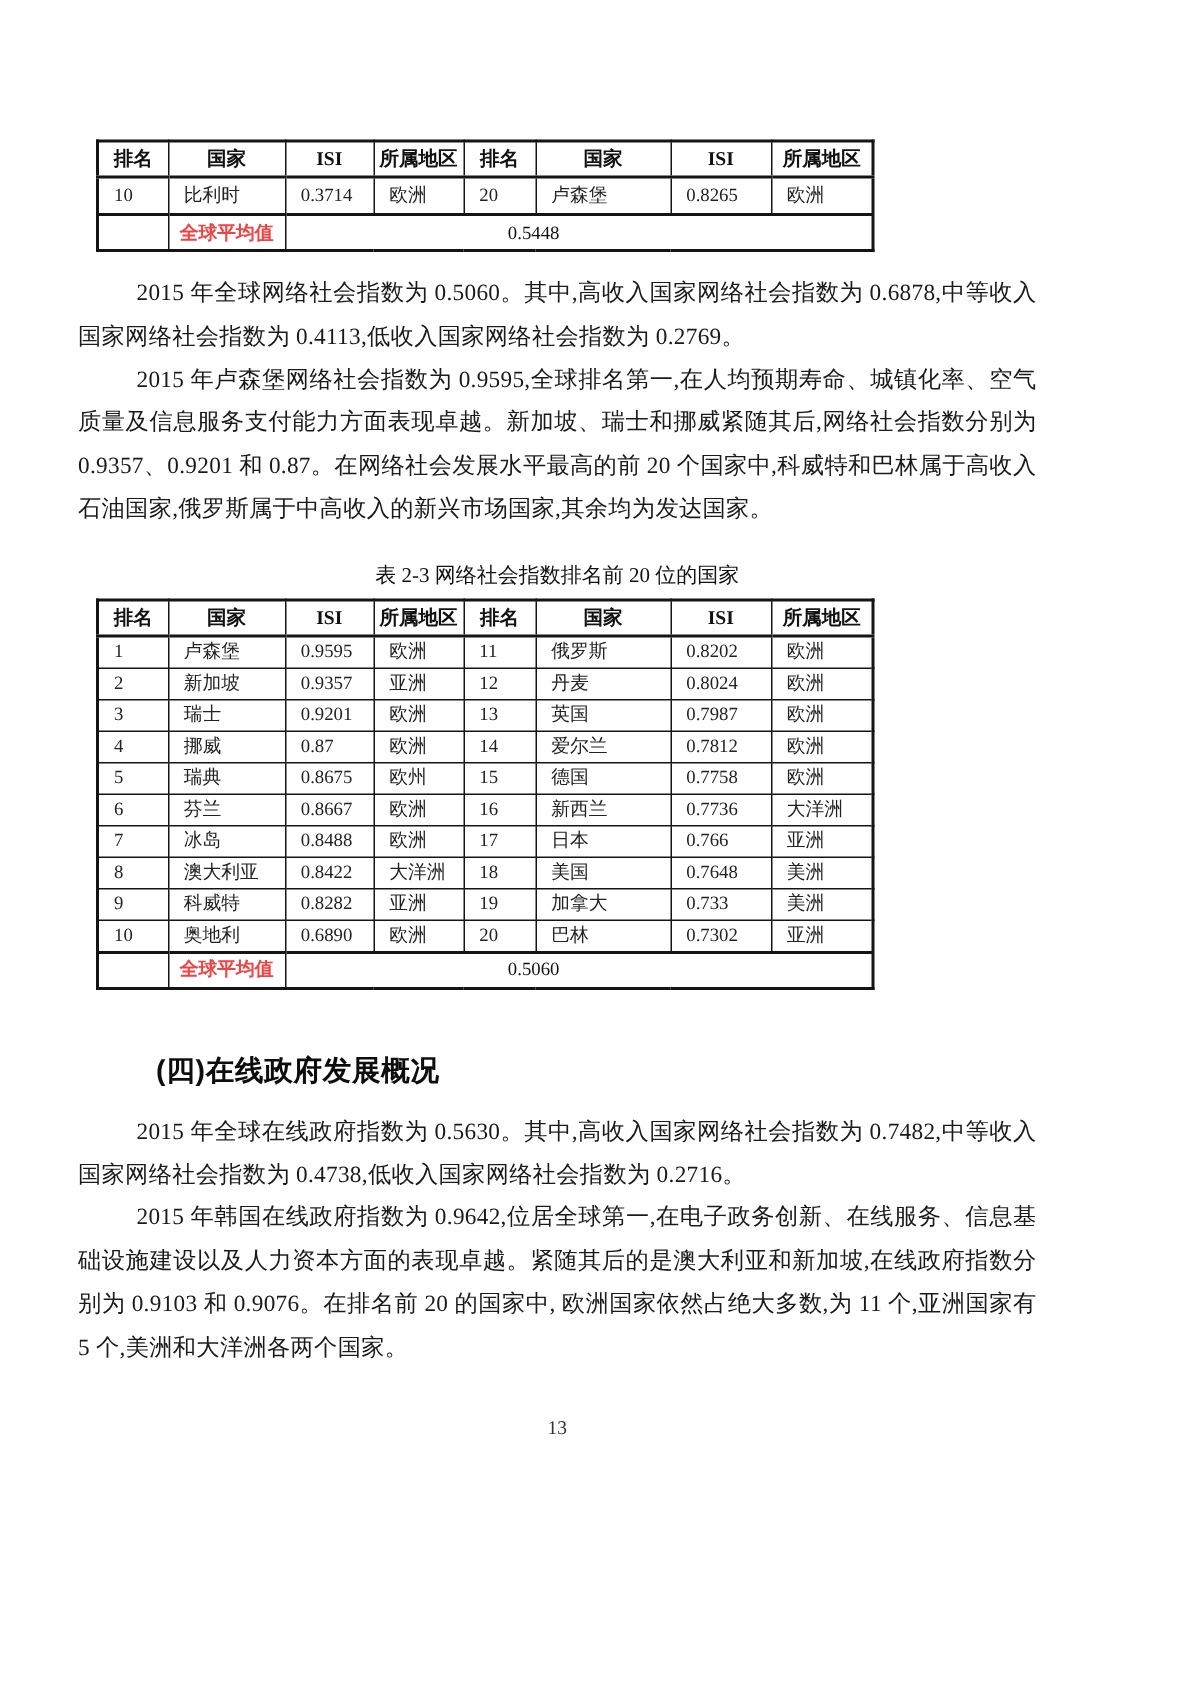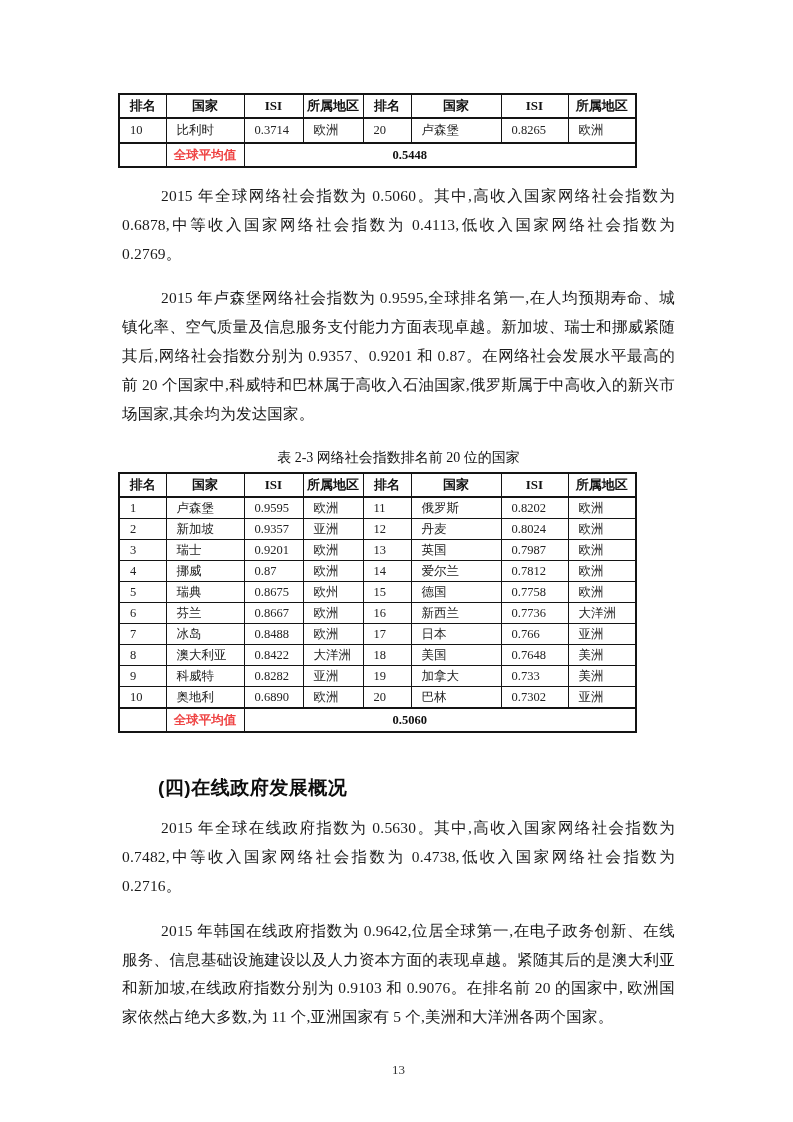--- a/index.html
+++ b/index.html
@@ -6,21 +6,21 @@
   body {
     width: 793px; height: 1122px;
     background: #ffffff;
     color: #1c1c1c;
     font-family: "Liberation Serif", "DejaVu Serif", serif;
     overflow: hidden;
   }
   .page {
     box-sizing: border-box;
     width: 793px; height: 1122px;
-    padding: 93px 102px 0 106px;
+    padding: 93px 102px 0 52px;
   }
   
   table.doc-table {
     border-collapse: collapse;
     table-layout: fixed;
     width: 517px;
     margin-left: 12px;
     font-size: 12.5px;
     color: #222;
   }
@@ -47,21 +47,21 @@
   #isi-table th { height: 22px; }
   #isi-table td { height: 20px; }
   table.doc-table td.footer-label {
     font-weight: bold;
     text-align: center;
     padding: 0;
     color: #ef4444;
     border-top-width: 2px;
   }
   table.doc-table td.footer-value {
-    font-weight: bold;
+    font-weight: normal;
     text-align: center;
     padding: 0 60px 0 0;
     color: #111;
     border-top-width: 2px;
     border-radius: 12px;
   }
   table.doc-table td.footer-empty { border-top-width: 2px; }
   #top-table td.footer-label, #top-table td.footer-value, #top-table td.footer-empty { height: 22px; }
   #isi-table td.footer-label, #isi-table td.footer-value, #isi-table td.footer-empty { height: 22px; }
   
@@ -70,21 +70,21 @@
     font-family: "Liberation Sans", "DejaVu Sans", sans-serif;
     font-size: 19px;
     line-height: 26px;
     font-weight: bold;
     color: #0d0d0d;
     letter-spacing: 0.5px;
   }
   #heading-3 { margin-top: 12px; }
   #heading-4 { margin-top: 42px; }
   p.body-para {
-    margin: 16px;
+    margin: 0;
     font-size: 15.5px;
     line-height: 28.8px;
     text-align: justify;
     text-indent: 39px;
     color: #1a1a1a;
     letter-spacing: 0.2px;
   }
   #para-3-1 { margin-top: 14px; }
   #para-4-1 { margin-top: 13px; }
   .table-caption {

